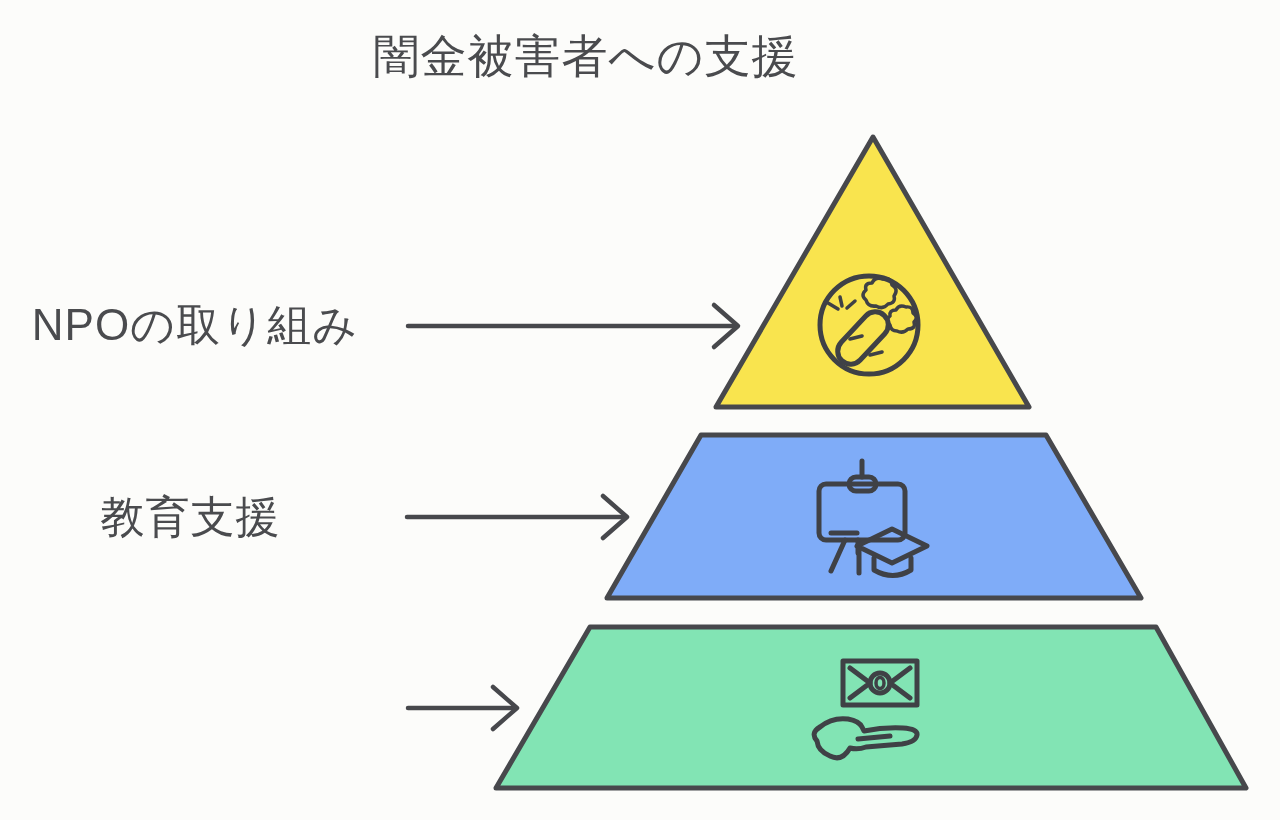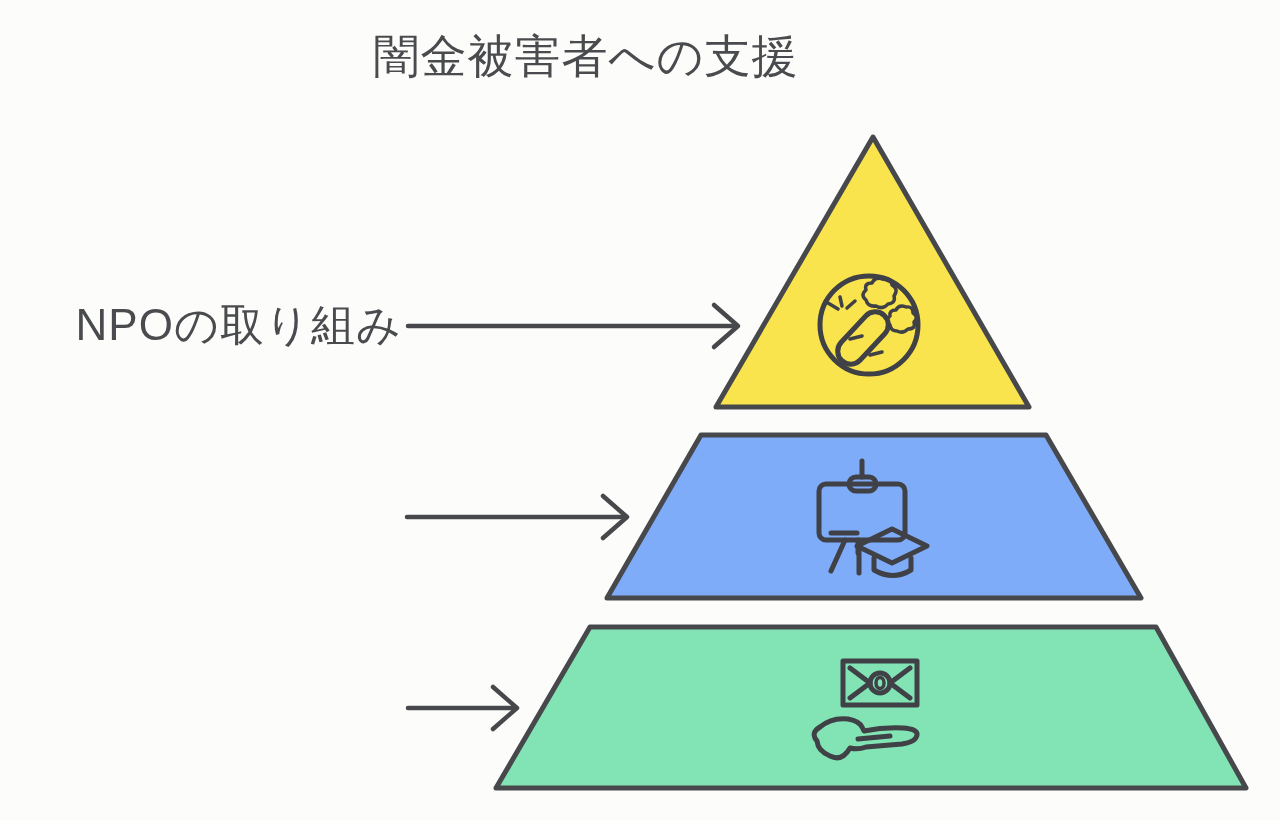--- a/index.html
+++ b/index.html
@@ -9,41 +9,42 @@
     font-family:"Liberation Sans","DejaVu Sans",sans-serif;
     overflow:hidden;
   }
   .canvas{position:relative;width:1060px;height:820px;}
   .title{
     position:absolute;left:336px;top:26px;width:500px;
     text-align:center;font-size:46px;font-weight:500;
     color:#4A4B4E;letter-spacing:1px;white-space:nowrap;
   }
   .lvl-label{
-    position:absolute;left:0;text-align:right;
+    position:absolute;left:0;text-align:center;
     font-size:44px;font-weight:500;color:#4A4B4E;
-    letter-spacing:1px;white-space:nowrap;line-height:1;padding-left:12px;
+    letter-spacing:1px;white-space:nowrap;line-height:1;
   }
   .lvl-label.l1{top:303px;width:390px;}
   .lvl-label.l2{top:495px;width:381px;}
   .lvl-label.l3{top:687px;width:384px;}
   svg.diagram{position:absolute;left:0;top:0;}
   .shape{stroke:#47484C;stroke-width:5;stroke-linejoin:round;}
   .arrow{stroke:#47484C;stroke-width:4.5;fill:none;stroke-linecap:round;stroke-linejoin:round;}
   .ic{stroke:#3F4146;stroke-width:5;fill:none;stroke-linecap:round;stroke-linejoin:round;}
   .ic-thin{stroke:#3F4146;stroke-width:3.5;fill:none;stroke-linecap:round;stroke-linejoin:round;}
 </style>
 </head>
 <body>
 
 <div class="canvas">
 
   <div class="title">闇金被害者への支援</div>
 
   <div class="lvl-label l1">NPOの取り組み</div>
+  <div class="lvl-label l2">教育支援</div>
 
   <svg class="diagram" width="1280" height="820" viewBox="0 0 1280 820">
 
     <polygon class="shape" points="873,137 1029,407 716,407" fill="#F9E44E"></polygon>
     <polygon class="shape" points="701,435 1046,435 1141,598 607,598" fill="#7FACF8"></polygon>
     <polygon class="shape" points="590,627 1156,627 1246,788 496,788" fill="#82E4B4"></polygon>
 
     <g>
       <path class="arrow" d="M408 326 H736"></path>
       <path class="arrow" d="M714 305 L738 326 L714 347"></path>

